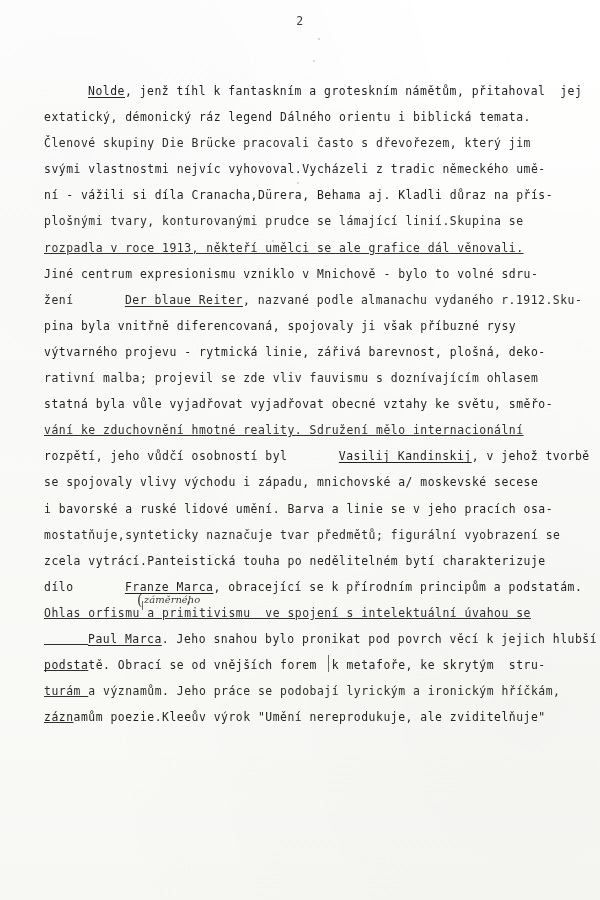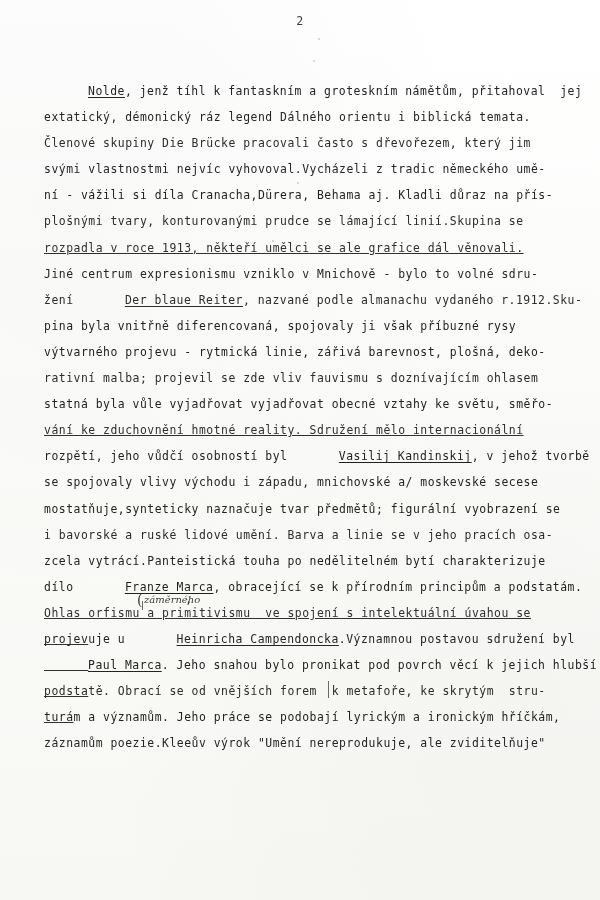--- a/index.html
+++ b/index.html
@@ -133,33 +133,32 @@
 
     <div class="line">pina byla vnitřně diferencovaná, spojovaly ji však příbuzné rysy</div>
     <div class="line">výtvarného projevu - rytmická linie, zářivá barevnost, plošná, deko-</div>
     <div class="line">rativní malba; projevil se zde vliv fauvismu s doznívajícím ohlasem</div>
     <div class="line">statná byla vůle vyjadřovat vyjadřovat obecné vztahy ke světu, směřo-</div>
     <div class="line">vání ke zduchovnění hmotné reality. Sdružení mělo internacionální</div>
 
     <div class="line"><span>rozpětí, jeho vůdčí osobností byl </span><span class="u">Vasilij Kandinskij</span><span>, v jehož tvorbě</span></div>
 
     <div class="line">se spojovaly vlivy východu i západu, mnichovské a/ moskevské secese</div>
+    <div class="line">i bavorské a ruské lidové umění. Barva a linie se v jeho pracích osa-</div>
     <div class="line">mostatňuje,synteticky naznačuje tvar předmětů; figurální vyobrazení se</div>
-    <div class="line">i bavorské a ruské lidové umění. Barva a linie se v jeho pracích osa-</div>
     <div class="line">zcela vytrácí.Panteistická touha po nedělitelném bytí charakterizuje</div>
 
     <div class="line"><span>dílo </span><span class="u">Franze Marca</span><span>, obracející se k přírodním principům a podstatám.</span><span class="comma-mark" style="left:141px; top:12px;">,</span></div>
 
     <div class="line">Ohlas orfismu a primitivismu  ve spojení s intelektuální úvahou se
       <span class="hand-paren" style="left:93px; top:-13px;">(</span>
       <span class="hand" style="left:100px; top:-13px;">záměrného</span>
       <span class="ins-stroke" style="left:98px; top:1px; height:9px;"></span>
     </div>
 
-    <div class="line"><span>projevuje u </span><span class="u">Heinricha Campendoncka</span><span>.Významnou postavou sdružení byl</span></div>
 
     <div class="line"><span class="u">Paul Marca</span><span>. Jeho snahou bylo pronikat pod povrch věcí k jejich hlubší</span></div>
 
     <div class="line">podstatě. Obrací se od vnějších forem  k metafoře, ke skrytým  stru-
       <span class="ins-stroke" style="left:284px; top:3px; height:17px;"></span>
     </div>
 
     <div class="line">turám a významům. Jeho práce se podobají lyrickým a ironickým hříčkám,</div>
     <div class="line">záznamům poezie.Kleeův výrok "Umění nereprodukuje, ale zviditelňuje"</div>
 

